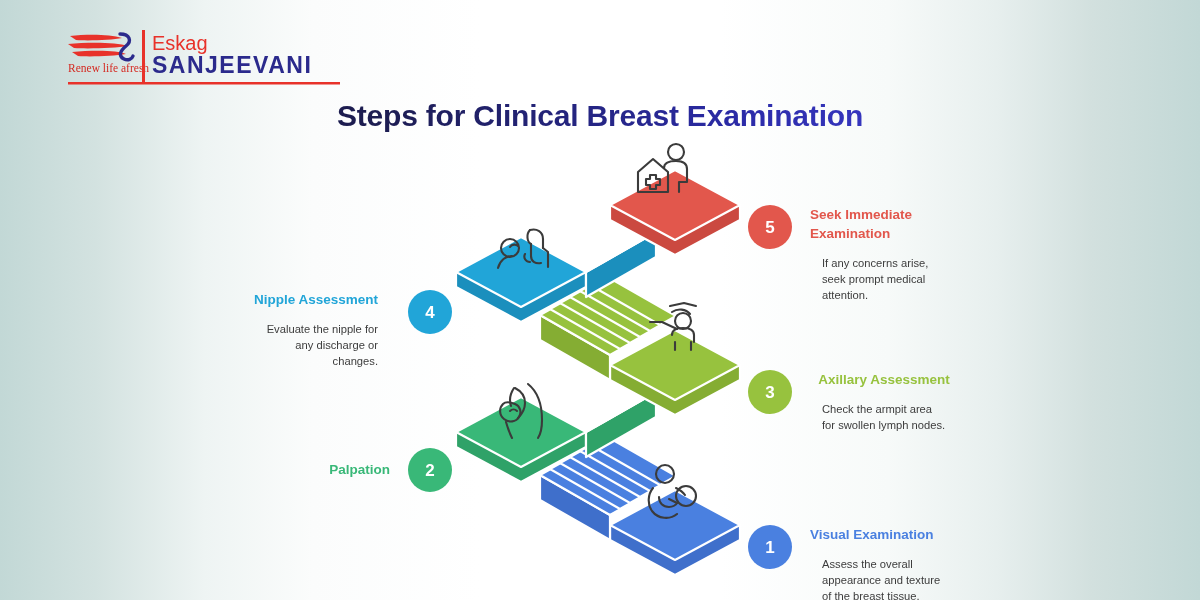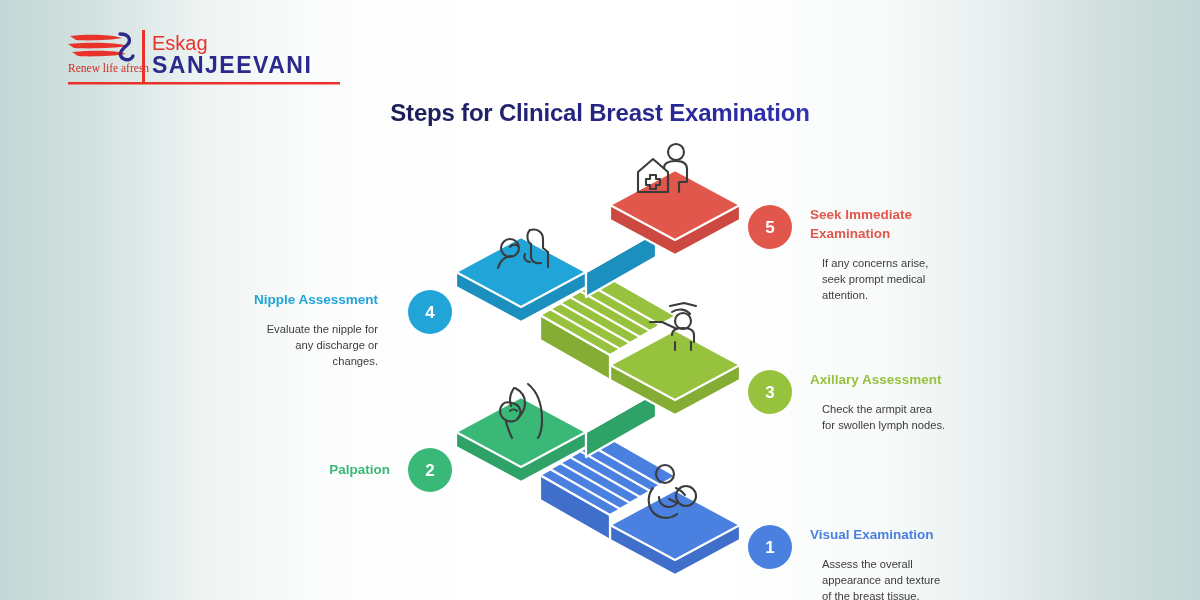--- a/index.html
+++ b/index.html
@@ -41,21 +41,21 @@
   }
   #logo svg { display: block; }
 
   
   #page-title {
     position: absolute;
     left: 0;
     top: 99px;
     width: 1200px;
     text-align: center;
-    font-size: 24px;
+    font-size: 30px;
     font-weight: bold;
     letter-spacing: -0.2px;
     background: linear-gradient(90deg, #151538 0%, #1d1d52 32%, #2b2ba8 62%, #4646e0 88%, #5a5aef 100%);
     -webkit-background-clip: text;
     background-clip: text;
     color: transparent;
     -webkit-text-fill-color: transparent;
   }
 
   
@@ -302,21 +302,21 @@
       <p class="heading" style="color:#21a5d8;text-align:center;">Nipple Assessment</p>
       <p class="desc">Evaluate the nipple for any discharge or changes.</p>
     </div>
   </div>
 
   <div class="step right" id="step-3">
     <div class="badge" style="background:#97c23e;">
       <span>3</span>
     </div>
     <div class="body">
-      <p class="heading" style="color:#97c23e;">Axillary Assessment</p>
+      <p class="heading" style="color:#97c23e;text-align:center;">Axillary Assessment</p>
       <p class="desc">Check the armpit area for swollen lymph nodes.</p>
     </div>
   </div>
 
   <div class="step left" id="step-2">
     <div class="badge" style="background:#39b878;">
       <span>2</span>
     </div>
     <div class="body">
       <p class="heading" style="color:#39b878;margin-top:12px;">Palpation</p>

